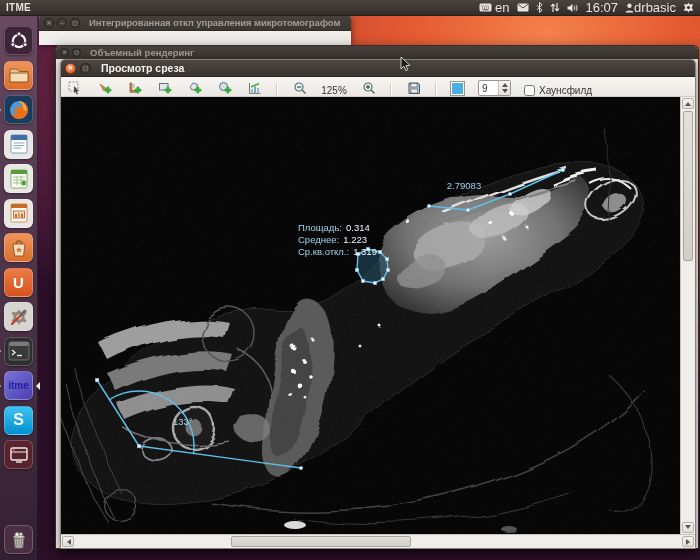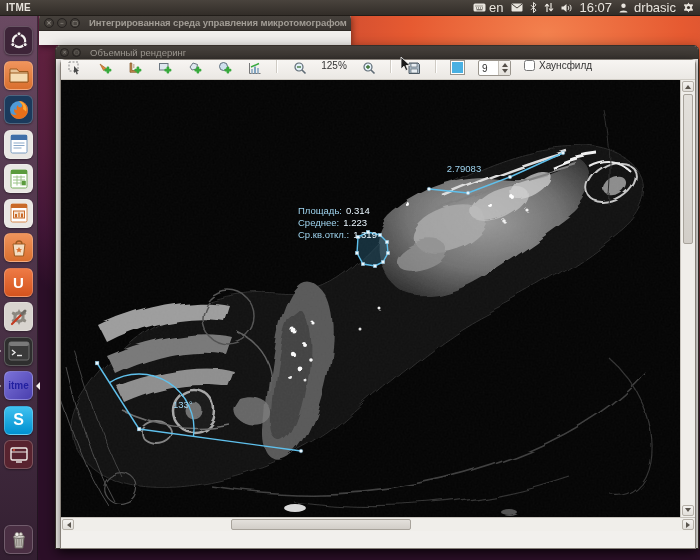--- a/index.html
+++ b/index.html
@@ -51,34 +51,34 @@
   .main-menu{height:14px;display:flex;align-items:center;gap:12px;
     padding-left:6px;font-size:10px;color:#3d3934;background:#f1efec;border-radius:0 0 1px 1px}
   .mitem{position:relative;cursor:default}
   .mitem::after{content:"";position:absolute;left:1px;bottom:-2px;width:7px;height:2px;background:#56514b}
   
   .outer-win{position:absolute;left:55px;top:45px;width:644px;height:504px;z-index:20;
     background:#edeae7;border:1px solid #362f2a;border-radius:5px 5px 0 0;
     box-shadow:0 4px 14px rgba(0,0,0,.55);box-sizing:border-box}
   .outer-title{height:13px;border-radius:4px 4px 0 0;background:linear-gradient(#45403b,#393430);
     display:flex;align-items:center;gap:3px;padding-left:4px;color:#9e9992;
-    font-size:9.5px;font-weight:normal}
+    font-size:9.5px;font-weight:bold}
   .outer-title .winbtn{width:9px;height:9px;font-size:5px}
   
   .inner-win{position:absolute;left:4px;top:13px;width:636px;height:490px;
     background:#f2f0ed;border:1px solid #87817a;border-radius:5px 5px 0 0;
     box-sizing:border-box;display:flex;flex-direction:column;
     box-shadow:0 2px 9px rgba(0,0,0,.5)}
   .inner-title{height:16px;flex:0 0 16px;border-radius:4px 4px 0 0;
     background:linear-gradient(#4b4641,#393430);border-bottom:1px solid #26221e;
     display:flex;align-items:center;gap:4px;padding-left:4px;
     color:#f4f2ee;font-size:10.5px;font-weight:bold}
   .inner-title .winbtn{width:11px;height:11px}
   .toolbar{height:19px;flex:0 0 19px;background:linear-gradient(#f7f5f2,#ebe8e4);
-    border-bottom:1px solid #d1cdc6;display:flex;align-items:flex-start;
+    border-bottom:1px solid #d1cdc6;display:flex;align-items:flex-end;
     padding:0 5px;gap:13px;font-size:10px;color:#333}
   .tbtn{width:17px;height:16px;display:flex;align-items:center;justify-content:center;
     border-radius:2px}
   .tsep{width:1px;height:13px;background:#cfcbc4;border-right:1px solid #fff}
   .zoomlabel{min-width:26px;text-align:center}
   .swatch{width:13px;height:13px;background:#49b0e2;border:1px solid #8a8press680;
     border:1px solid #9a958d;box-shadow:inset 0 0 0 1px #fff}
   .spin{display:flex;align-items:stretch;border:1px solid #9a958d;background:#fff;
     height:14px;border-radius:2px}
   .spin .val{width:16px;display:flex;align-items:center;padding-left:3px;font-size:10px}
@@ -112,32 +112,37 @@
 </head>
 <body>
 
 <div class="wallpaper"></div>
 
 <div class="main-win">
   <div class="main-title">
     <span class="winbtn inactive">✕</span>
     <span class="winbtn inactive">–</span>
     <span class="winbtn inactive">▢</span>
-    <span class="t">Интегрированная среда управления микротомографом</span>
+    <span class="t">Интегрированная откл управления микротомографом</span>
   </div>
 </div>
 
 <div class="outer-win">
   <div class="outer-title">
     <span class="winbtn inactive">✕</span>
     <span class="winbtn inactive">▢</span>
     <span style="margin-left:6px">Объемный рендеринг</span>
   </div>
 
   <div class="inner-win">
+    <div class="inner-title">
+      <span class="winbtn close-active">✕</span>
+      <span class="winbtn inactive">▢</span>
+      <span style="margin-left:6px">Просмотр среза</span>
+    </div>
 
     <div class="toolbar">
       <span class="tbtn">
         <svg width="14" height="14" viewBox="0 0 14 14">
           <rect x="1" y="1" width="9" height="9" fill="none" stroke="#8a8a8a" stroke-dasharray="2 1.5"></rect>
           <path d="M6 5 L11 10 L8.8 10.3 L10 13 L8.6 13.4 L7.5 10.8 L6 12 Z" fill="#4a4a4a"></path>
         </svg>
       </span>
       <span class="tbtn">
         <svg width="14" height="14" viewBox="0 0 14 14">
@@ -388,21 +393,21 @@
         <path d="M7 1 V8 M7 9 L5 6.5 M7 9 L9 6.5" stroke="#e8e4dd" stroke-width="1.2" fill="none"></path>
       </svg>
     </span>
     <span>
       <svg width="12" height="10" viewBox="0 0 12 10">
         <path d="M0.5 3.5 H2.5 L5.5 1 V9 L2.5 6.5 H0.5 Z" fill="#e8e4dd"></path>
         <path d="M7 3 C8 4 8 6 7 7 M8.8 1.8 C10.5 3.3 10.5 6.7 8.8 8.2" stroke="#e8e4dd" stroke-width="1" fill="none"></path>
       </svg>
     </span>
     <span class="txt">16:07</span>
-    <span style="display:flex;align-items:center;gap:6px">
+    <span style="display:flex;align-items:center;gap:0">
       <svg width="9" height="10" viewBox="0 0 9 10">
         <circle cx="4.5" cy="2.8" r="2.2" fill="#e8e4dd"></circle>
         <path d="M0.5 9.5 C0.5 6.8 8.5 6.8 8.5 9.5 Z" fill="#e8e4dd"></path>
       </svg>
       <span class="txt">drbasic</span>
     </span>
     <span>
       <svg width="11" height="11" viewBox="0 0 11 11">
         <path d="M5.5 0.5 L6.3 2 A3.7 3.7 0 0 1 7.8 2.6 L9.4 2 L10 3.6 L8.8 4.7 A3.7 3.7 0 0 1 8.8 6.3 L10 7.4 L9.4 9 L7.8 8.4 A3.7 3.7 0 0 1 6.3 9 L5.5 10.5 L4.7 9 A3.7 3.7 0 0 1 3.2 8.4 L1.6 9 L1 7.4 L2.2 6.3 A3.7 3.7 0 0 1 2.2 4.7 L1 3.6 L1.6 2 L3.2 2.6 A3.7 3.7 0 0 1 4.7 2 Z" fill="#e8e4dd"></path>
         <circle cx="5.5" cy="5.5" r="1.6" fill="#39332d"></circle>

